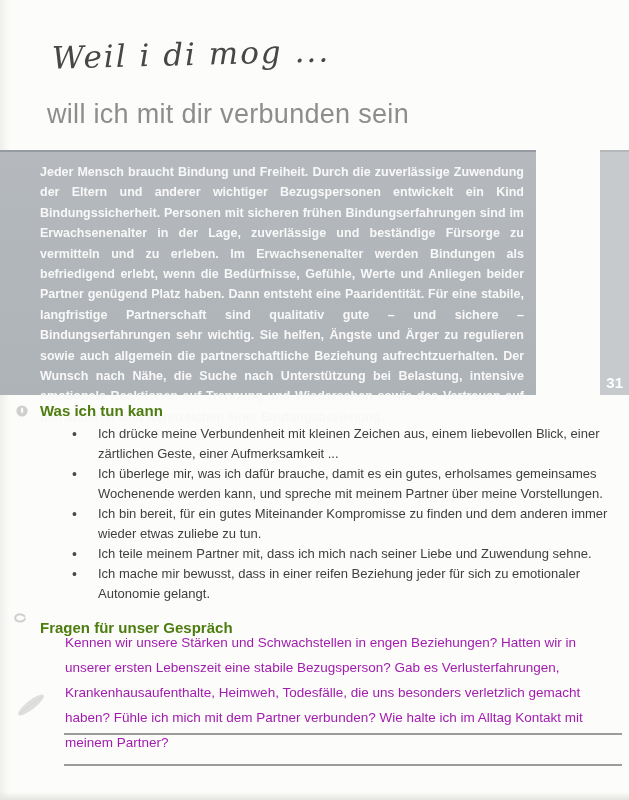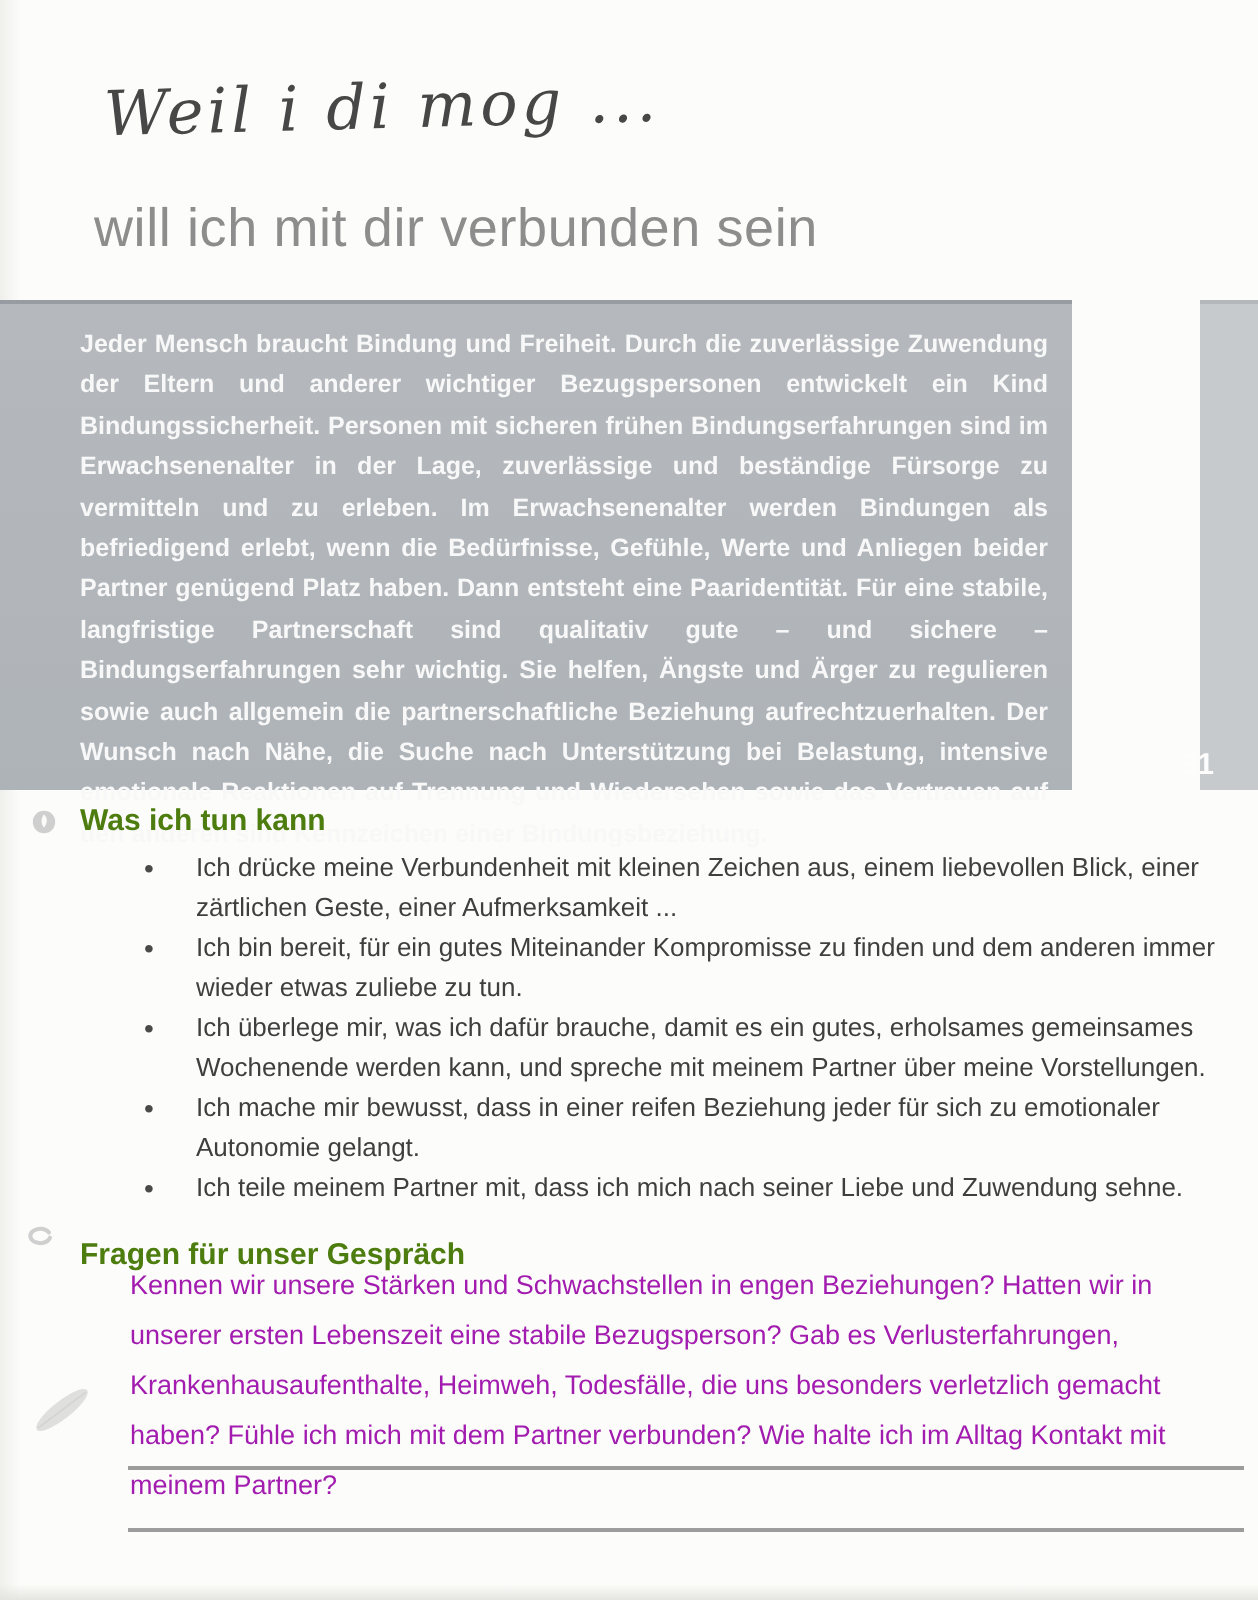--- a/index.html
+++ b/index.html
@@ -48,21 +48,21 @@
     line-height: 20.4px;
     text-align: justify;
   }
   .page-tab {
     position: absolute; left: 600px; top: 150px;
     width: 29px; height: 245px;
     background: #c7cacd;
     border-top: 2px solid #b4b8bb;
   }
   .page-number {
-    position: absolute; right: 22px; bottom: 4px;
+    position: absolute; right: 6px; bottom: 4px;
     color: #fdfdfd;
     font-weight: bold;
     font-size: 15px;
   }
   .section-icon {
     position: absolute;
     width: 14px; height: 14px;
   }
   .icon-actions { left: 15px; top: 404px; }
   .icon-questions { left: 13px; top: 611px; }
@@ -136,30 +136,30 @@
     <path d="M7 3.2 C 8.8 4.6, 8.9 7.4, 7 9.8 C 5.4 7.8, 5.3 5.2, 7 3.2 Z" fill="#fbfbf9"></path>
   </svg>
 </span>
 <div class="section-heading heading-actions">Was ich tun kann</div>
 
 <ul class="bullet-list">
   <li>
     <span>Ich drücke meine Verbundenheit mit kleinen Zeichen aus, einem liebevollen Blick, einer zärtlichen Geste, einer Aufmerksamkeit ...</span>
   </li>
   <li>
+    <span>Ich überlege mir, was ich dafür brauche, damit es ein gutes, erholsames gemeinsames Wochenende werden kann, und spreche mit meinem Partner über meine Vorstellungen.</span>
+  </li>
+  <li>
     <span>Ich bin bereit, für ein gutes Miteinander Kompromisse zu finden und dem anderen immer wieder etwas zuliebe zu tun.</span>
   </li>
   <li>
-    <span>Ich überlege mir, was ich dafür brauche, damit es ein gutes, erholsames gemeinsames Wochenende werden kann, und spreche mit meinem Partner über meine Vorstellungen.</span>
+    <span>Ich teile meinem Partner mit, dass ich mich nach seiner Liebe und Zuwendung sehne.</span>
   </li>
   <li>
     <span>Ich mache mir bewusst, dass in einer reifen Beziehung jeder für sich zu emotionaler Autonomie gelangt.</span>
-  </li>
-  <li>
-    <span>Ich teile meinem Partner mit, dass ich mich nach seiner Liebe und Zuwendung sehne.</span>
   </li>
 </ul>
 
 <span class="section-icon icon-questions">
   <svg width="14" height="14" viewBox="0 0 14 14">
     <path d="M 11.5 5.2 A 5 3.6 0 1 0 12 7.8" fill="none" stroke="#cfcfcf" stroke-width="2" stroke-linecap="round"></path>
   </svg>
 </span>
 <div class="section-heading heading-questions">Fragen für unser Gespräch</div>
 

